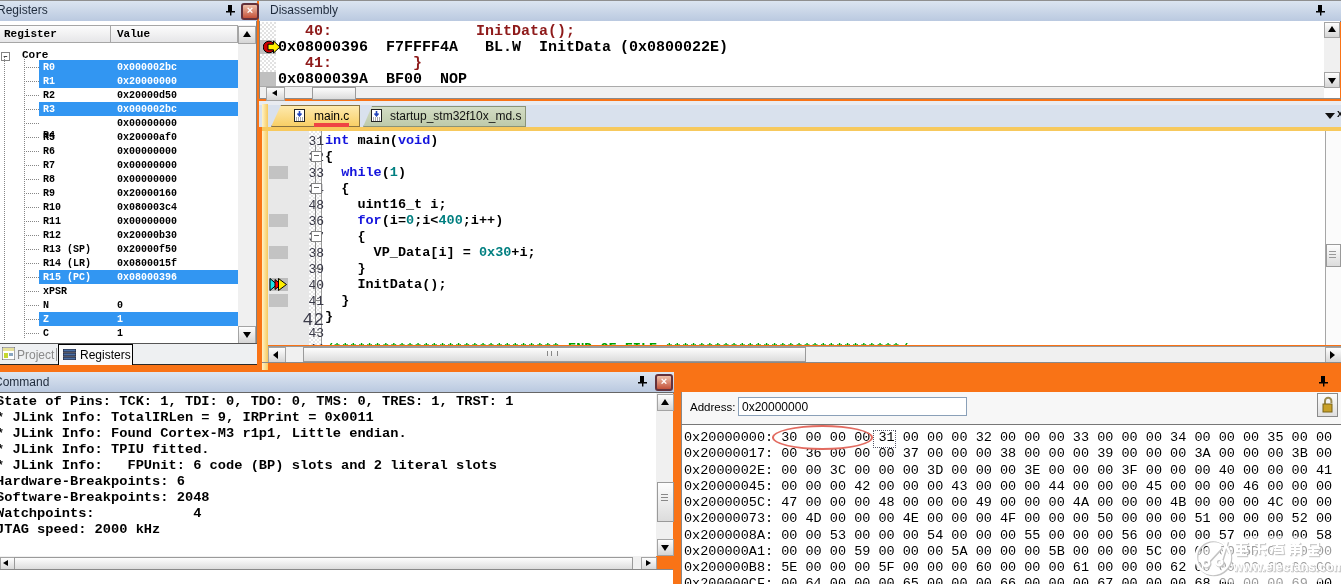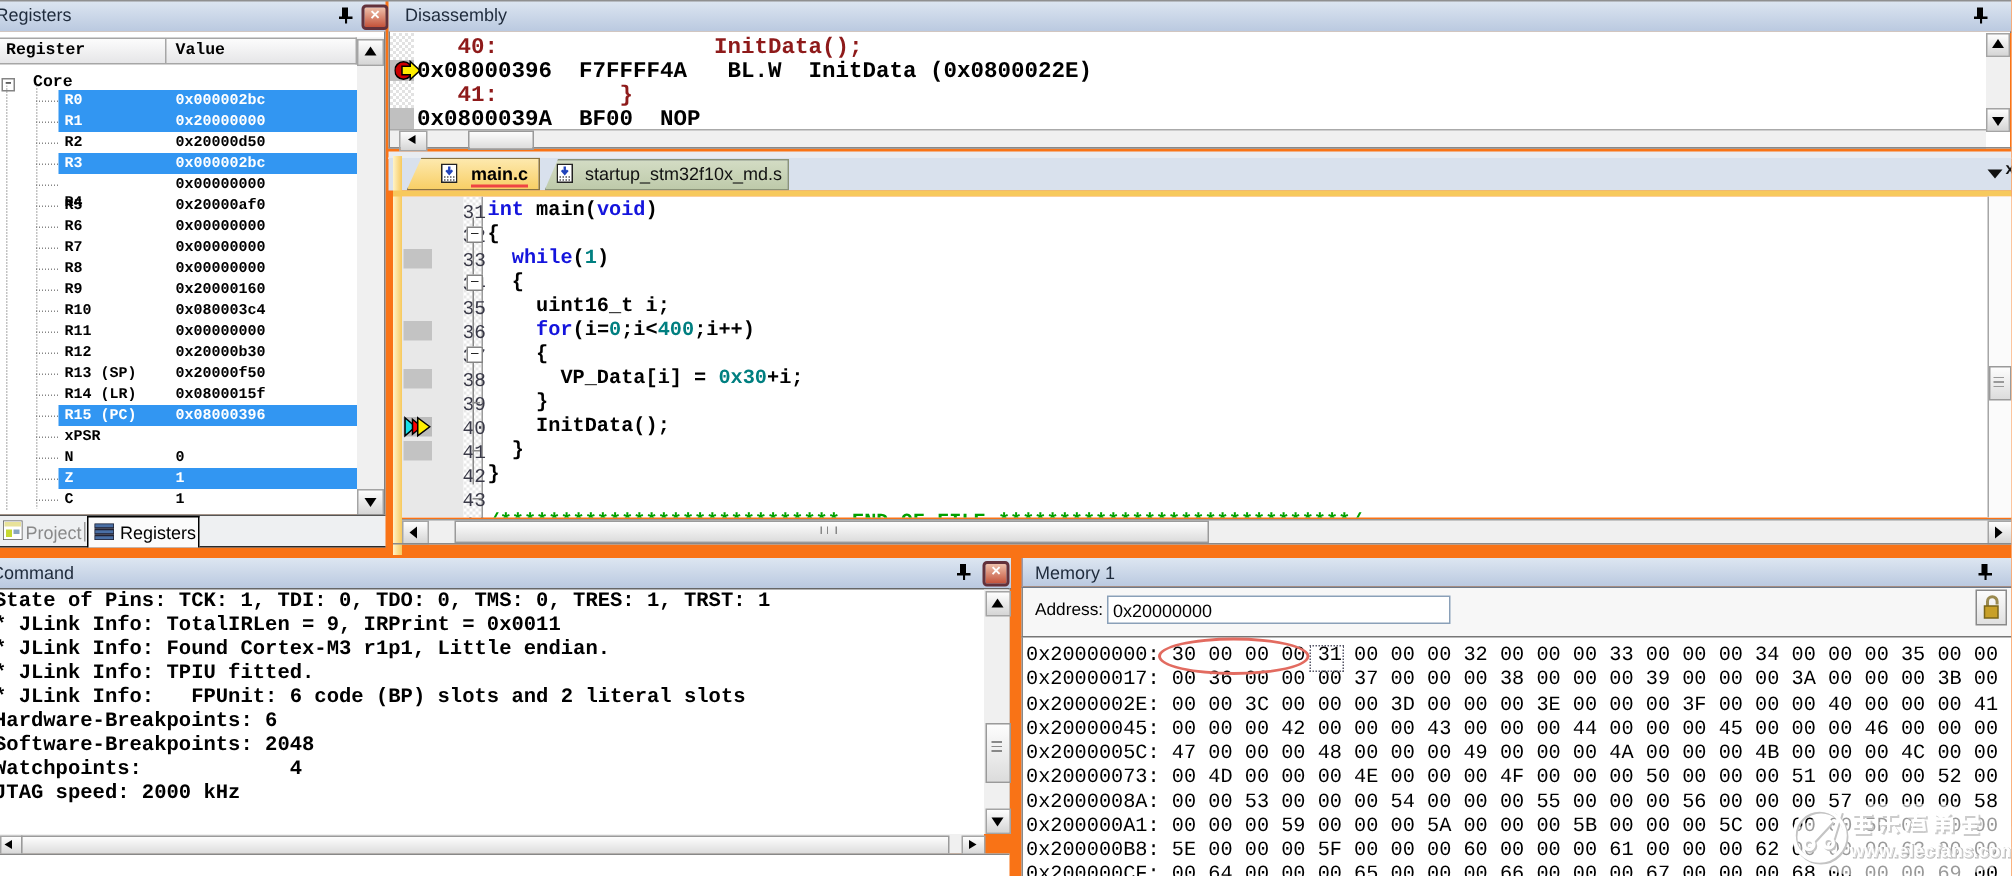--- a/index.html
+++ b/index.html
@@ -156,21 +156,21 @@
 
   <div class="abs" style="left:3px;top:5px;width:6px;height:266px;background:linear-gradient(90deg,#fff3c8,#f7c95d);"></div>
   <div class="abs" style="left:3px;top:28px;width:1079px;height:4px;background:#f7c95d;"></div>
 
   <div class="abs" style="left:12px;top:6px;width:89px;height:22px;background:linear-gradient(#fde9ae,#f8cf66);border:1px solid #8a7340;box-sizing:border-box;clip-path:polygon(10px 0,100% 0,100% 100%,0 100%);"></div>
   <svg class="abs" style="left:35px;top:10px;" width="11" height="13" viewBox="0 0 11 13">
         <rect x="0.5" y="0.5" width="10" height="12" fill="#fff" stroke="#222"></rect>
         <path d="M5.5 2 V6 M3.5 4.5 L5.5 6.8 L7.5 4.5" stroke="#2244bb" stroke-width="1.6" fill="none"></path>
         <path d="M2 9h7M2 11h7" stroke="#555" stroke-width="1" stroke-dasharray="1 1"></path>
       </svg>
-  <span class="abs" style="left:55px;top:10px;font-size:12px;font-weight:bold;border-bottom:2px solid #ef4444;padding-bottom:0px;">main.c</span>
+  <span class="abs" style="left:55px;top:10px;font-size:12px;font-weight:normal;border-bottom:4px solid #ef4444;padding-bottom:0px;">main.c</span>
   <div class="abs" style="left:104px;top:7px;width:163px;height:21px;background:linear-gradient(#d3dcc4,#becaaa);border:1px solid #8a9378;box-sizing:border-box;clip-path:polygon(9px 0,100% 0,100% 100%,0 100%);"></div>
   <svg class="abs" style="left:112px;top:10px;" width="11" height="13" viewBox="0 0 11 13">
         <rect x="0.5" y="0.5" width="10" height="12" fill="#fff" stroke="#222"></rect>
         <path d="M5.5 2 V6 M3.5 4.5 L5.5 6.8 L7.5 4.5" stroke="#2244bb" stroke-width="1.6" fill="none"></path>
         <path d="M2 9h7M2 11h7" stroke="#555" stroke-width="1" stroke-dasharray="1 1"></path>
       </svg>
   <span class="abs" style="left:131px;top:10px;font-size:12px;color:#111;">startup_stm32f10x_md.s</span>
   <div class="tri" style="left:1066px;top:14px;border-left:5px solid transparent;border-right:5px solid transparent;border-top:6px solid #111;"></div>
   <span class="abs" style="left:1078px;top:8px;font-size:11px;color:#111;font-weight:bold;">x</span>
 
@@ -187,28 +187,28 @@
           <div class="abs" style="left:1px;top:147px;width:19px;height:13px;background:#bcbcbc;"></div>
           <svg class="abs" style="left:1px;top:146px;" width="19" height="15" viewBox="0 0 19 15">
             <path d="M1 1.5 L8 7.5 L1 13.5 Z" fill="#19e0e8" stroke="#000"></path>
             <path d="M6 2.5 L12 7.5 L6 12.5 Z" fill="#f00" stroke="#000"></path>
             <path d="M9.5 1.5 L17.5 7.5 L9.5 13.5 Z" fill="#ffee00" stroke="#000"></path>
           </svg>
           <div class="abs mono" style="right:1027px;top:3px;font-size:13px;color:#3a3a48;">31</div>
           <div class="abs mono" style="right:1027px;top:19px;font-size:13px;color:#3a3a48;">32</div>
           <div class="abs mono" style="right:1027px;top:35px;font-size:13px;color:#3a3a48;">33</div>
           <div class="abs mono" style="right:1027px;top:51px;font-size:13px;color:#3a3a48;">34</div>
-          <div class="abs mono" style="right:1027px;top:67px;font-size:13px;color:#3a3a48;">35</div>
+          <div class="abs mono" style="right:1027px;top:67px;font-size:13px;color:#3a3a48;">48</div>
           <div class="abs mono" style="right:1027px;top:83px;font-size:13px;color:#3a3a48;">36</div>
           <div class="abs mono" style="right:1027px;top:99px;font-size:13px;color:#3a3a48;">37</div>
           <div class="abs mono" style="right:1027px;top:115px;font-size:13px;color:#3a3a48;">38</div>
           <div class="abs mono" style="right:1027px;top:131px;font-size:13px;color:#3a3a48;">39</div>
           <div class="abs mono" style="right:1027px;top:147px;font-size:13px;color:#3a3a48;">40</div>
           <div class="abs mono" style="right:1027px;top:163px;font-size:13px;color:#3a3a48;">41</div>
-          <div class="abs mono" style="right:1027px;top:179px;font-size:13px;color:#3a3a48;margin-left:39px;">42</div>
+          <div class="abs mono" style="right:1027px;top:179px;font-size:18px;color:#3a3a48;margin-left:39px;">42</div>
           <div class="abs mono" style="right:1027px;top:195px;font-size:13px;color:#3a3a48;">43</div>
           <div class="abs mono" style="right:1027px;top:211px;font-size:13px;color:#3a3a48;">44</div>
         </div>
     <div id="code">
           <div class="abs" style="left:47px;top:14px;width:1px;height:178px;background:#888;"></div>
           <div class="fold" style="left:43px;top:20px;background:#fff;">–</div>
           <div class="fold" style="left:43px;top:52px;background:#fff;">–</div>
           <div class="fold" style="left:43px;top:100px;background:#fff;">–</div>
           <div class="abs" style="left:47px;top:137px;width:5px;height:1px;background:#888;"></div>
           <div class="abs" style="left:47px;top:169px;width:5px;height:1px;background:#888;"></div>
@@ -267,23 +267,20 @@
   <div class="sbtn" style="left:0px;top:185px;width:13px;height:12px;"></div>
   <div class="tri" style="left:3px;top:188px;border-top:3.5px solid transparent;border-bottom:3.5px solid transparent;border-right:5px solid #000;"></div>
   <div class="sbtn" style="left:641px;top:185px;width:14px;height:12px;"></div>
   <div class="tri" style="left:646px;top:188px;border-top:3.5px solid transparent;border-bottom:3.5px solid transparent;border-left:5px solid #000;"></div>
   <div class="thumb" style="left:14px;top:185px;width:617px;height:11px;"></div>
 
   <div class="abs" style="left:0;top:197px;width:673px;height:15px;background:#fff;border-top:1px solid #888;"></div>
 </div>
 
 <div class="abs" style="left:681px;top:372px;width:660px;height:212px;">
-  <div class="abs title" style="left:0;top:0;width:660px;height:20px;border-left:1px solid #99a;box-sizing:border-box;">
-    <span class="t" style="left:8px;">Memory 1</span>
-  </div>
   <svg class="pin" style="left:637px;top:3px;" viewBox="0 0 11 12">
         <path d="M3 1h4v6h-4z M1 7h9v1.6h-9z M5 8.6h1.4v3h-1.4z" fill="#000"></path>
       </svg>
   <div class="abs" style="left:0;top:20px;width:660px;height:32px;background:#f7f7f7;border-left:1px solid #888;box-sizing:border-box;"></div>
   <span class="abs" style="left:9px;top:29px;font-size:11.5px;color:#000;">Address:</span>
   <div class="abs" style="left:57px;top:25px;width:229px;height:19px;background:#fff;border:1px solid #8aa0b8;box-sizing:border-box;">
     <span class="abs" style="left:3px;top:2px;font-size:12px;">0x20000000</span>
   </div>
   <div class="abs" style="left:636px;top:21px;width:21px;height:24px;background:linear-gradient(#fcfcfc,#e0e0e0);border:1px solid #8a8a8a;box-sizing:border-box;"></div>
   <svg class="abs" style="left:640px;top:24px;" width="14" height="17" viewBox="0 0 14 17">

